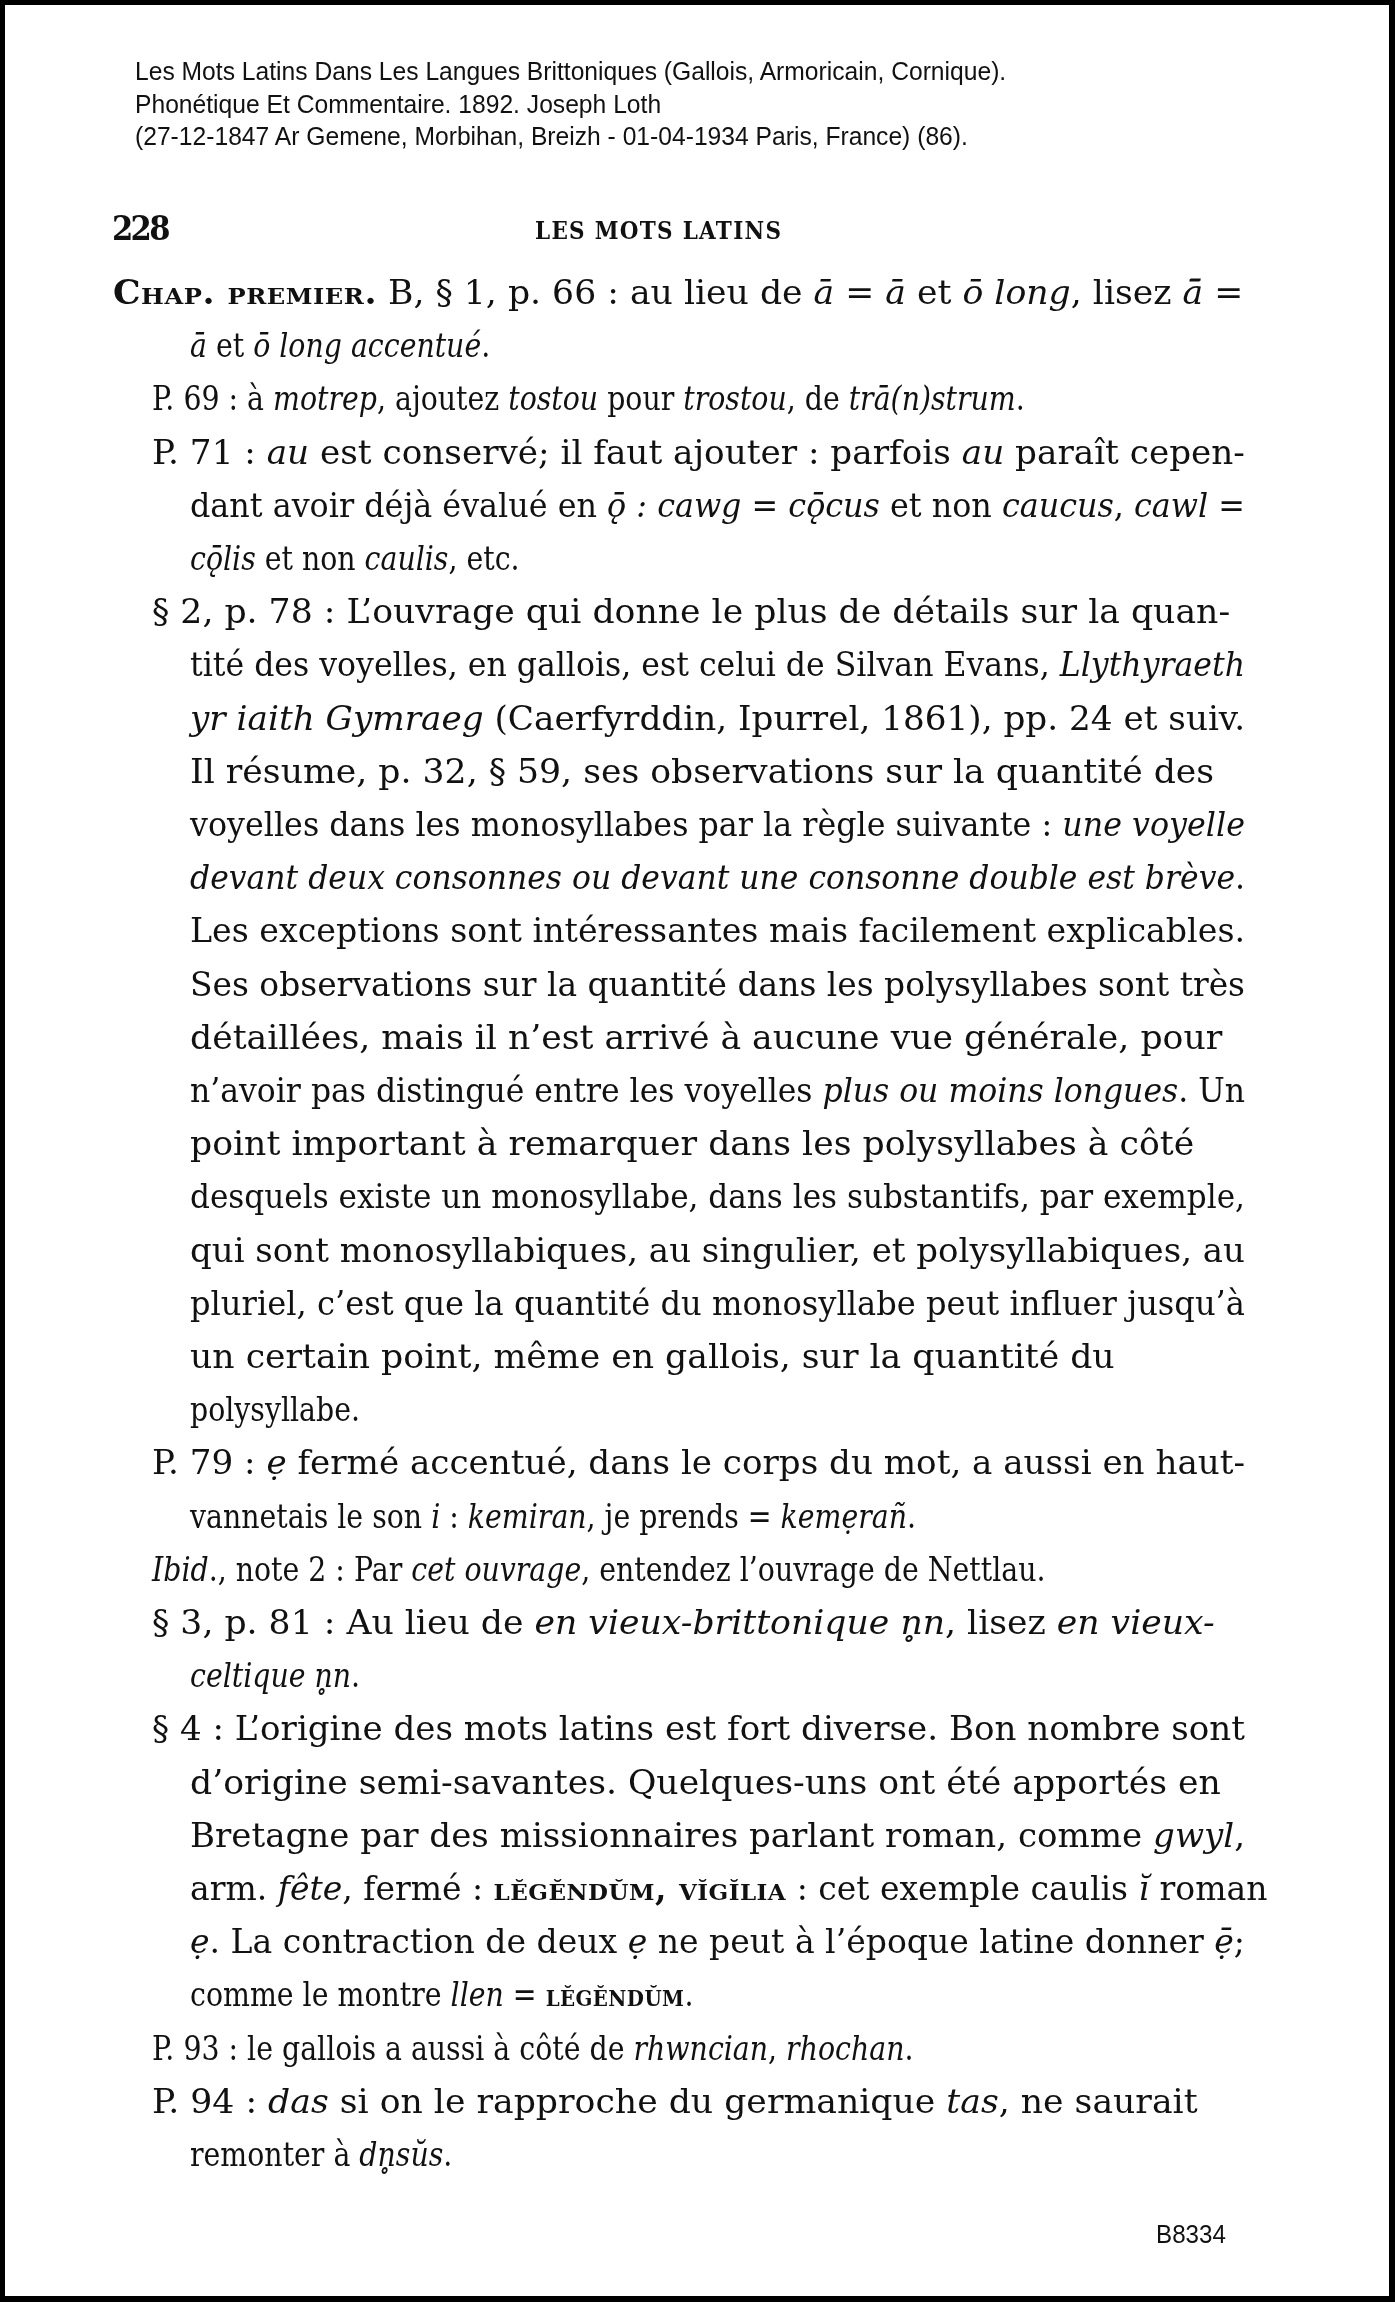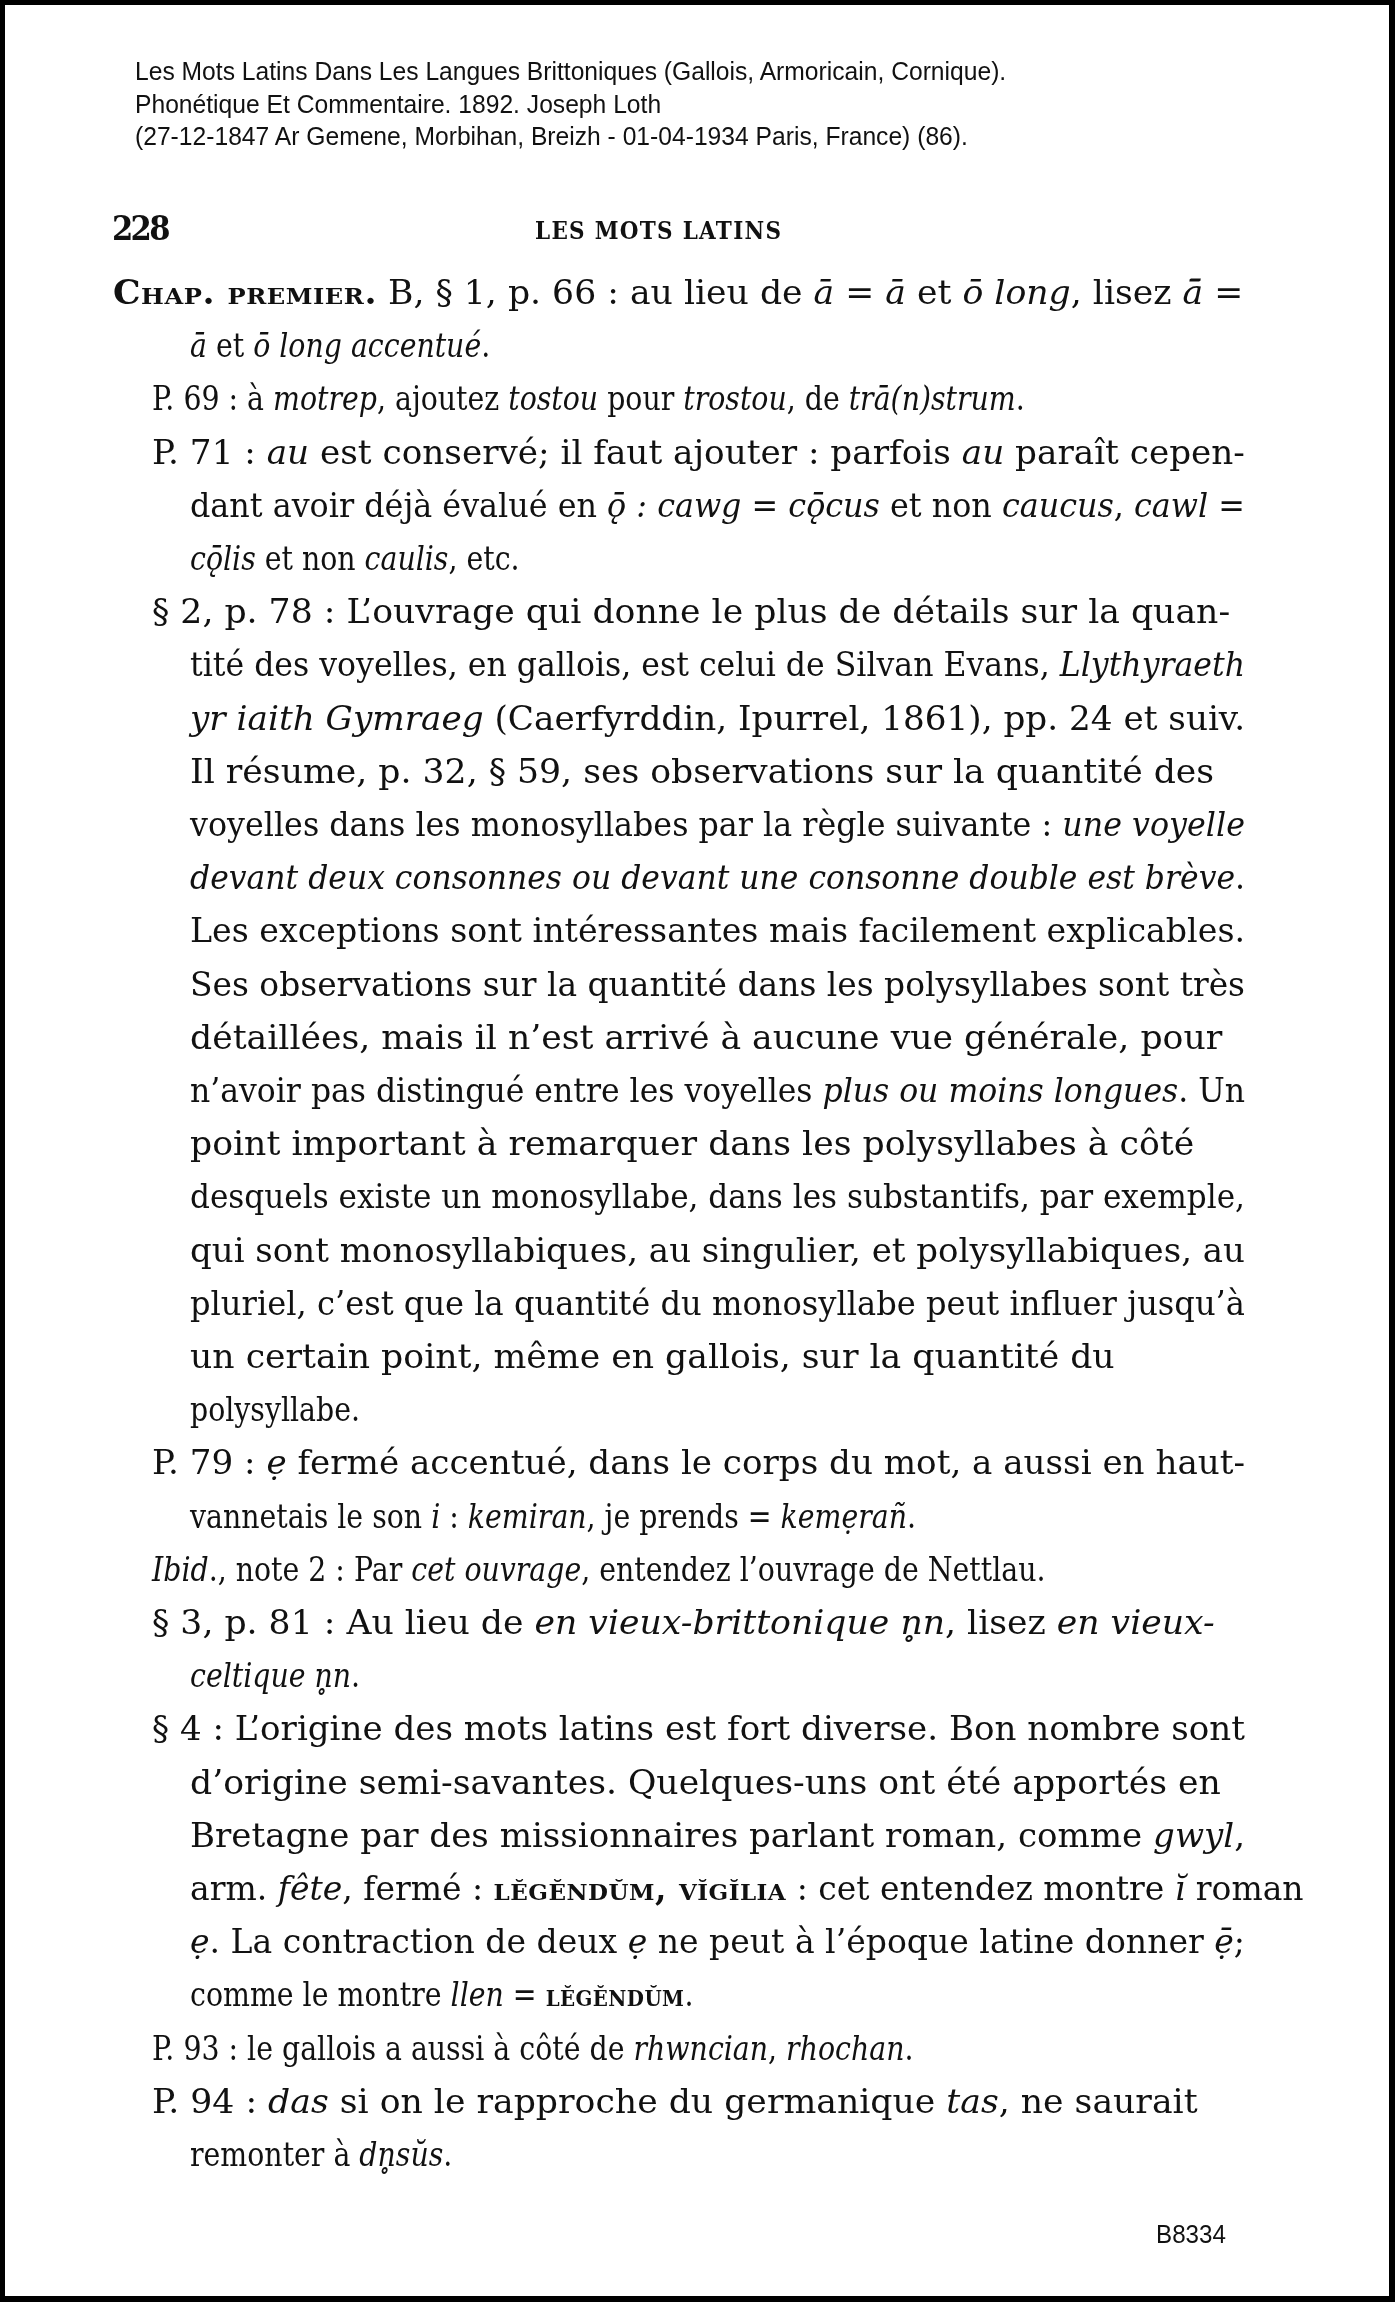--- a/index.html
+++ b/index.html
@@ -77,21 +77,21 @@
     <div class="line" style="left: 190px; top: 1332px; transform: scaleX(1.05);"><span><span class="">un certain point, même en gallois, sur la quantité du</span></span></div>
     <div class="line" style="left: 190px; top: 1385.2px; transform: scaleX(0.86);"><span><span class="">polysyllabe.</span></span></div>
     <div class="line" style="left: 152px; top: 1438.4px; transform: scaleX(1.0343);"><span><span class="">P. 79 : </span><span class="it">ẹ</span><span class=""> fermé accentué, dans le corps du mot, a aussi en haut-</span></span></div>
     <div class="line" style="left: 190px; top: 1491.6px; transform: scaleX(0.86);"><span><span class="">vannetais le son </span><span class="it">i</span><span class=""> : </span><span class="it">kemiran</span><span class="">, je prends = </span><span class="it">kemẹrañ</span><span class="">.</span></span></div>
     <div class="line" style="left: 152px; top: 1544.8px; transform: scaleX(0.86);"><span><span class="it">Ibid</span><span class="">., note 2 : Par </span><span class="it">cet ouvrage</span><span class="">, entendez l’ouvrage de Nettlau.</span></span></div>
     <div class="line" style="left: 152px; top: 1598px; transform: scaleX(1.05);"><span><span class="">§ 3, p. 81 : Au lieu de </span><span class="it">en vieux-brittonique n̥n</span><span class="">, lisez </span><span class="it">en vieux-</span></span></div>
     <div class="line" style="left: 190px; top: 1651.2px; transform: scaleX(0.86);"><span><span class="it">celtique n̥n</span><span class="">.</span></span></div>
     <div class="line" style="left: 152px; top: 1704.4px; transform: scaleX(1.0333);"><span><span class="">§ 4 : L’origine des mots latins est fort diverse. Bon nombre sont</span></span></div>
     <div class="line" style="left: 190px; top: 1757.6px; transform: scaleX(1.05);"><span><span class="">d’origine semi-savantes. Quelques-uns ont été apportés en</span></span></div>
     <div class="line" style="left: 190px; top: 1810.8px; transform: scaleX(1.032);"><span><span class="">Bretagne par des missionnaires parlant roman, comme </span><span class="it">gwyl</span><span class="">,</span></span></div>
-    <div class="line" style="left: 190px; top: 1864px; transform: scaleX(0.9997);"><span><span class="">arm. </span><span class="it">fête</span><span class="">, fermé : </span><span class="sc">lĕgĕndŭm, vĭgĭlia</span><span class=""> : cet entendez montre </span><span class="it">ĭ</span><span class=""> roman</span></span></div>
+    <div class="line" style="left: 190px; top: 1864px; transform: scaleX(0.9997);"><span><span class="">arm. </span><span class="it">fête</span><span class="">, fermé : </span><span class="sc">lĕgĕndŭm, vĭgĭlia</span><span class=""> : cet exemple caulis </span><span class="it">ĭ</span><span class=""> roman</span></span></div>
     <div class="line" style="left: 190px; top: 1917.2px; transform: scaleX(1.0016);"><span><span class="it">ẹ</span><span class="">. La contraction de deux </span><span class="it">ẹ</span><span class=""> ne peut à l’époque latine donner </span><span class="it">ẹ̄</span><span class="">;</span></span></div>
     <div class="line" style="left: 190px; top: 1970.4px; transform: scaleX(0.86);"><span><span class="">comme le montre </span><span class="it">llen</span><span class=""> = </span><span class="sc">lĕgĕndŭm</span><span class="">.</span></span></div>
     <div class="line" style="left: 152px; top: 2023.6px; transform: scaleX(0.86);"><span><span class="">P. 93 : le gallois a aussi à côté de </span><span class="it">rhwncian</span><span class="">, </span><span class="it">rhochan</span><span class="">.</span></span></div>
     <div class="line" style="left: 152px; top: 2076.8px; transform: scaleX(1.05);"><span><span class="">P. 94 : </span><span class="it">das</span><span class=""> si on le rapproche du germanique </span><span class="it">tas</span><span class="">, ne saurait</span></span></div>
     <div class="line" style="left: 190px; top: 2130px; transform: scaleX(0.86);"><span><span class="">remonter à </span><span class="it">dn̥sŭs</span><span class="">.</span></span></div>
   </div>
 
 <div class="code">B8334</div>
 
 </body></html>

